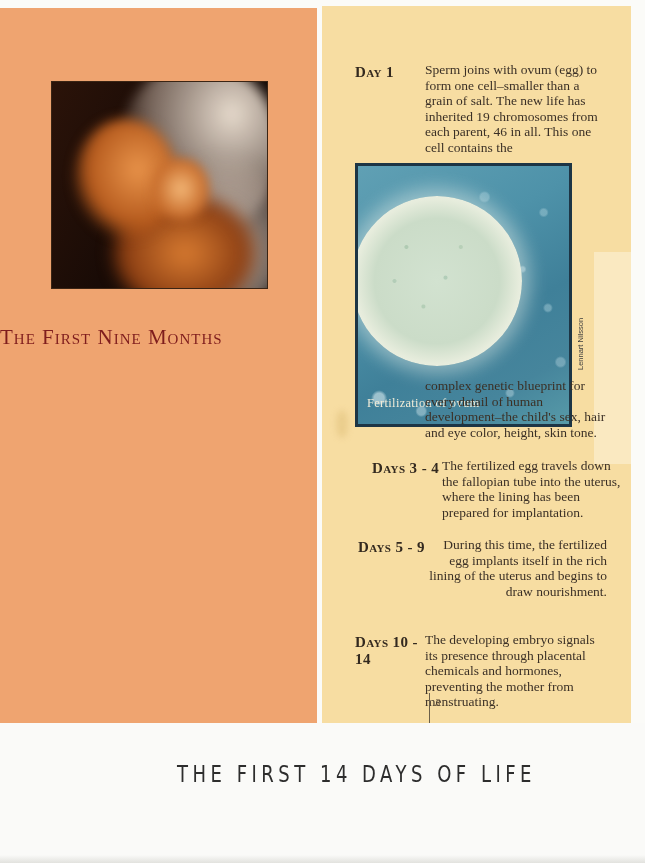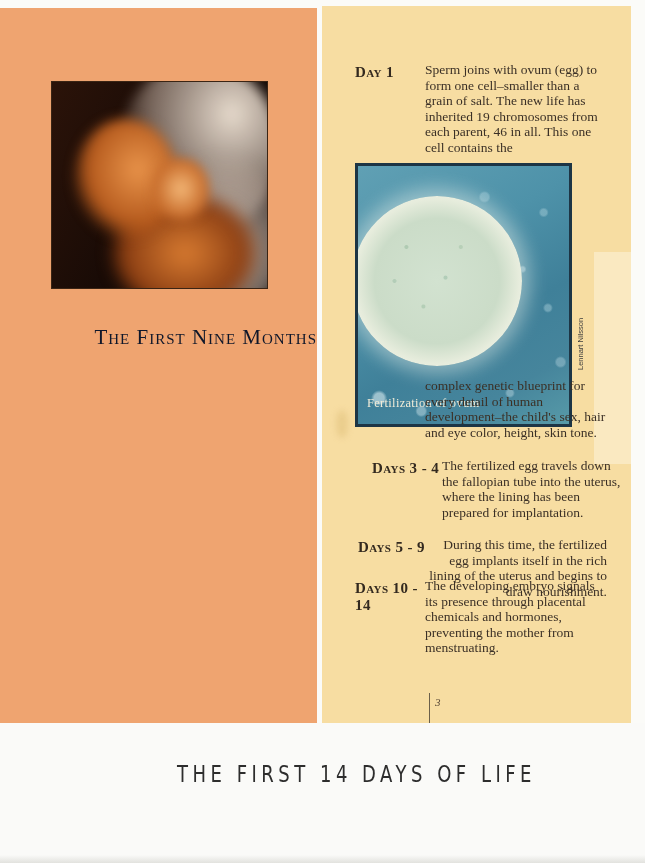--- a/index.html
+++ b/index.html
@@ -29,24 +29,24 @@
     background:radial-gradient(ellipse at 62% 42%, #e8934a, #b55a1d 55%, rgba(90,35,10,0) 76%);
     filter:blur(6px); border-radius:50%;}
   .fetus-hand{position:absolute; left:46%; top:36%; width:28%; height:32%;
     background:radial-gradient(ellipse, #f4b878, #c96f2e 58%, rgba(0,0,0,0) 76%);
     filter:blur(5px); border-radius:50%;}
   .fetus-body{position:absolute; left:28%; bottom:-12%; width:68%; height:58%;
     background:radial-gradient(ellipse, #d97c31, #8a3d12 60%, rgba(0,0,0,0) 78%);
     filter:blur(8px); border-radius:50%;}
   .panel-title{
     position:absolute; left:0; top:317px; width:100%;
-    text-align:right;
+    text-align:left;
     font-variant:small-caps;
     font-size:21px; letter-spacing:1px;
-    color:#0f172a;
+    color:#7f1d1d;
   }
   
   .cream-panel{
     position:absolute; left:322px; top:6px; width:309px; height:719px;
     background:#f7dda2;
   }
   .scan-band{position:absolute; left:272px; top:246px; width:37px; height:212px;
     background:rgba(255,252,244,.38);}
   .scan-smudge{position:absolute; left:14px; top:404px; width:12px; height:28px;
     background:rgba(189,148,62,.22); filter:blur(3px); border-radius:50%;}
@@ -55,21 +55,21 @@
     width:70px; flex:0 0 70px;
     font-variant:small-caps; font-weight:bold;
     font-size:15px; letter-spacing:.4px; color:#33291f;
     padding-top:2px;
   }
   .sec .txt{
     width:182px; flex:0 0 182px;
     font-size:13.5px; line-height:15.5px; color:#3b3026;
   }
   .sec1{top:56px;} .sec-cont{top:372px; left:103px;}
-  .sec3{top:452px;margin-left:17px;} .sec4{top:531px;text-align:right;} .sec5{top:572px;}
+  .sec3{top:452px;margin-left:17px;} .sec4{top:531px;text-align:right;} .sec5{top:626px;}
   .sec-cont .txt{width:182px;}
   
   .ovum-photo{
     position:absolute; left:33px; top:157px; width:217px; height:264px;
     box-sizing:border-box; border:3px solid #1d3545; overflow:hidden;
     background-image:
       radial-gradient(circle at 88% 18%, rgba(210,235,240,.32) 0 3px, rgba(0,0,0,0) 5px),
       radial-gradient(circle at 78% 40%, rgba(220,240,245,.4) 0 2px, rgba(0,0,0,0) 4px),
       radial-gradient(circle at 90% 55%, rgba(215,240,245,.32) 0 3px, rgba(0,0,0,0) 5px),
       radial-gradient(circle at 10% 90%, rgba(232,246,248,.55) 0 5px, rgba(0,0,0,0) 8px),

